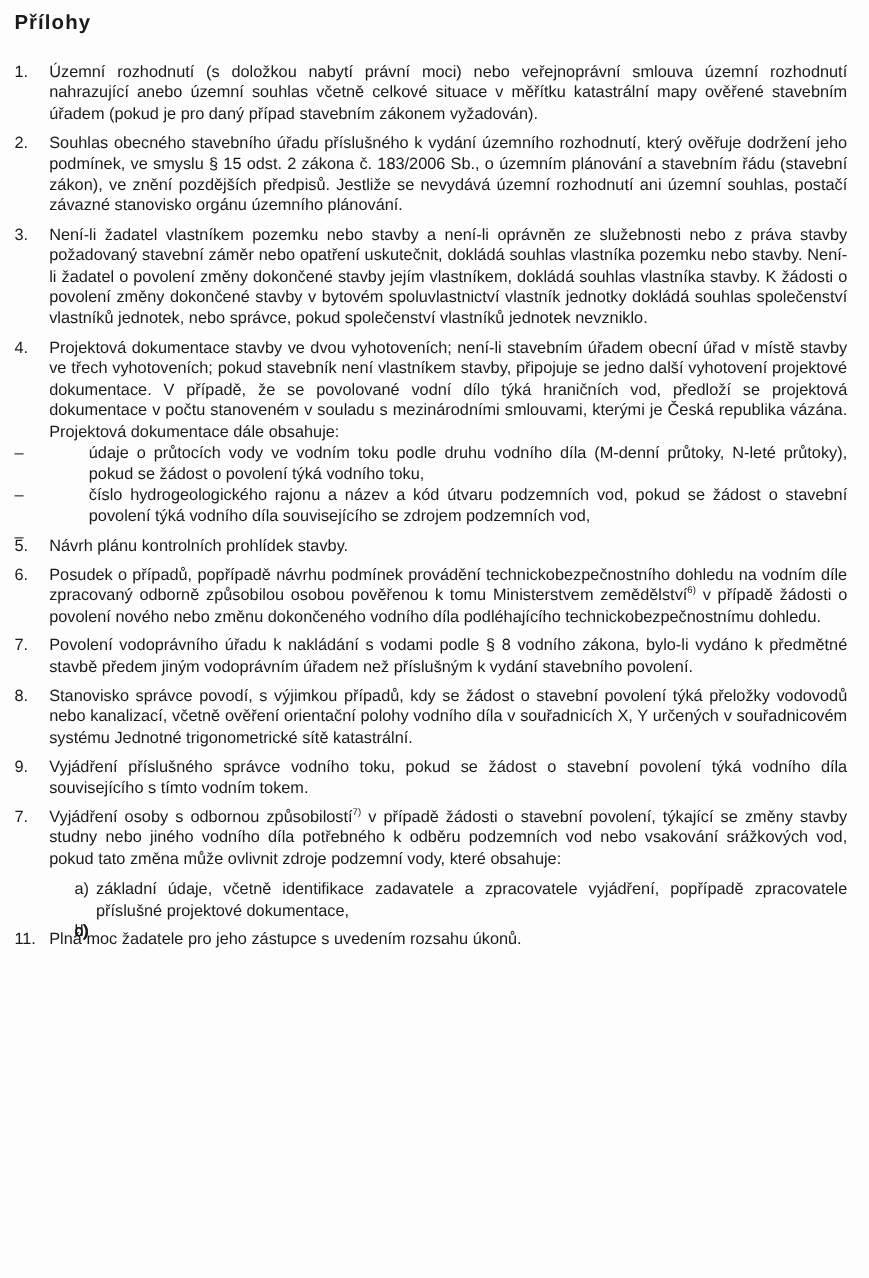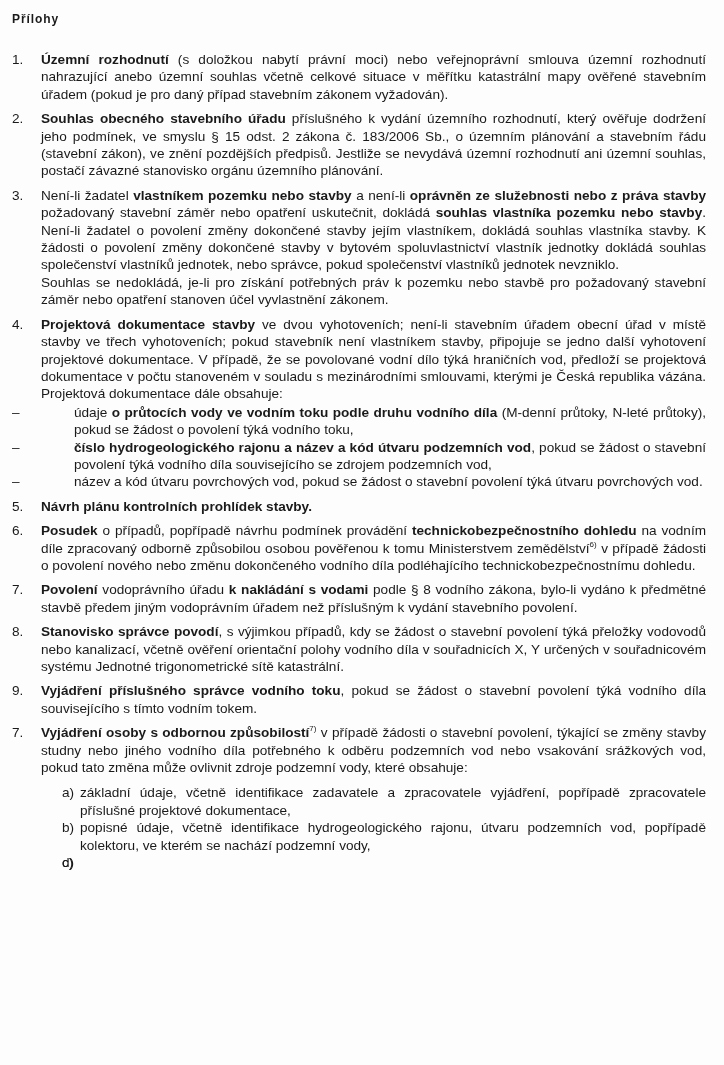--- a/index.html
+++ b/index.html
@@ -6,64 +6,63 @@
   body {
     width: 724px; height: 1065px; overflow: hidden;
     background: #fdfdfd;
     font-family: "Liberation Sans", sans-serif;
     color: #1a1a1a;
     font-size: 13.6px;
     line-height: 17.4px;
   }
   .page { position: relative; padding: 8px 18px 0 12px; }
   h1 {
-    font-size: 12px; font-weight: bold; letter-spacing: 0.9px;
+    font-size: 17px; font-weight: bold; letter-spacing: 0.9px;
     margin: 0 0 21px 0; line-height: 22px;
   }
   ol.main { list-style: none; margin: 0; padding: 0; }
   ol.main > li { position: relative; padding-left: 29px; margin-bottom: 7px; text-align: justify; }
   .num { position: absolute; left: 0; top: 0; }
   p.par { margin: 0; text-align: justify; }
   ul.dash { list-style: none; margin: 1px 0 0 0; padding: 0; }
   ul.dash li { position: relative; padding-left: 33px; text-align: justify; margin-left: -29px; }
   ul.dash li .dsh { position: absolute; left: 0; top: 0; }
   ul.dash li { padding-left: 62px; }
   ul.dash li .dsh { left: 0; }
   ol.alpha { list-style: none; margin: 8px 0 0 0; padding: 0; }
   ol.alpha li { position: relative; padding-left: 39px; text-align: justify; }
   ol.alpha li .lt { position: absolute; left: 21px; top: 0; }
-  b { font-weight: bold; }
+  b { font-weight: normal; }
   sup { font-size: 8px; line-height: 0; vertical-align: 6px; }
 </style>
 </head>
 <body>
 
 <div class="page">
   <h1>Přílohy</h1>
   <ol class="main" id="main-list">
       <li>
         <span class="num">1.</span>
         <div><b>Územní rozhodnutí</b><span> (s doložkou nabytí právní moci) nebo veřejnoprávní smlouva územní rozhodnutí nahrazující anebo územní souhlas včetně celkové situace v měřítku katastrální mapy ověřené stavebním úřadem (pokud je pro daný případ stavebním zákonem vyžadován).</span></div>
       </li>
       <li>
         <span class="num">2.</span>
         <div><b>Souhlas obecného stavebního úřadu</b><span> příslušného k vydání územního rozhodnutí, který ověřuje dodržení jeho podmínek, ve smyslu § 15 odst. 2 zákona č. 183/2006 Sb., o územním plánování a stavebním řádu (stavební zákon), ve znění pozdějších předpisů. Jestliže se nevydává územní rozhodnutí ani územní souhlas, postačí závazné stanovisko orgánu územního plánování.</span></div>
       </li>
       <li>
         <span class="num">3.</span>
         <div><span>Není-li žadatel </span><b>vlastníkem pozemku nebo stavby</b><span> a není-li </span><b>oprávněn ze služebnosti nebo z práva stavby</b><span> požadovaný stavební záměr nebo opatření uskutečnit, dokládá </span><b>souhlas vlastníka pozemku nebo stavby</b><span>. Není-li žadatel o povolení změny dokončené stavby jejím vlastníkem, dokládá souhlas vlastníka stavby. K žádosti o povolení změny dokončené stavby v bytovém spoluvlastnictví vlastník jednotky dokládá souhlas společenství vlastníků jednotek, nebo správce, pokud společenství vlastníků jednotek nevzniklo.</span></div>
-        <p class="par">Souhlas se nedokládá, je-li pro získání potřebných práv k pozemku nebo stavbě pro požadovaný stavební záměr nebo opatření stanoven účel vyvlastnění zákonem.</p>
       </li>
       <li>
         <span class="num">4.</span>
         <div><b>Projektová dokumentace stavby</b><span> ve dvou vyhotoveních; není-li stavebním úřadem obecní úřad v místě stavby ve třech vyhotoveních; pokud stavebník není vlastníkem stavby, připojuje se jedno další vyhotovení projektové dokumentace. V případě, že se povolované vodní dílo týká hraničních vod, předloží se projektová dokumentace v počtu stanoveném v souladu s mezinárodními smlouvami, kterými je Česká republika vázána. Projektová dokumentace dále obsahuje:</span></div>
         <ul class="dash">
           <li><span class="dsh">–</span><span>údaje </span><b>o průtocích vody ve vodním toku podle druhu vodního díla</b><span> (M-denní průtoky, N-leté průtoky), pokud se žádost o povolení týká vodního toku,</span></li>
           <li><span class="dsh">–</span><b>číslo hydrogeologického rajonu a název a kód útvaru podzemních vod</b><span>, pokud se žádost o stavební povolení týká vodního díla souvisejícího se zdrojem podzemních vod,</span></li>
-          <li><span class="dsh">–</span><span>název a kód útvaru povrchových vod, pokud se žádost o stavební povolení týká útvaru povrchových vod.</span></li>
+          <li><span class="dsh">–</span></li>
         </ul>
       </li>
       <li>
         <span class="num">5.</span>
         <div><b>Návrh plánu kontrolních prohlídek stavby.</b></div>
       </li>
       <li>
         <span class="num">6.</span>
         <div><b>Posudek</b><span> o případů, popřípadě návrhu podmínek provádění </span><b>technickobezpečnostního dohledu</b><span> na vodním díle zpracovaný odborně způsobilou osobou pověřenou k tomu Ministerstvem zemědělství</span><sup>6)</sup><span> v případě žádosti o povolení nového nebo změnu dokončeného vodního díla podléhajícího technickobezpečnostnímu dohledu.</span></div>
       </li>
@@ -77,19 +76,23 @@
       </li>
       <li>
         <span class="num">9.</span>
         <div><b>Vyjádření příslušného správce vodního toku</b><span>, pokud se žádost o stavební povolení týká vodního díla souvisejícího s tímto vodním tokem.</span></div>
       </li>
       <li>
         <span class="num">7.</span>
         <div><b>Vyjádření osoby s odbornou způsobilostí</b><sup>7)</sup><span> v případě žádosti o stavební povolení, týkající se změny stavby studny nebo jiného vodního díla potřebného k odběru podzemních vod nebo vsakování srážkových vod, pokud tato změna může ovlivnit zdroje podzemní vody, které obsahuje:</span></div>
         <ol class="alpha">
           <li><span class="lt">a)</span><span>základní údaje, včetně identifikace zadavatele a zpracovatele vyjádření, popřípadě zpracovatele příslušné projektové dokumentace,</span></li>
-          <li><span class="lt">b)</span><span>popisné údaje, včetně identifikace hydrogeologického rajonu, útvaru podzemních vod, popřípadě kolektoru, ve kterém se nachází podzemní vody,</span></li>
+          <li><span class="lt">b)</span></li>
           <li><span class="lt">c)</span></li>
           <li><span class="lt">d)</span></li>
         </ol>
+      </li>
+      <li>
+        <span class="num">11.</span>
+        <div><b>Plná moc</b><span> žadatele pro jeho zástupce s uvedením rozsahu úkonů.</span></div>
       </li>
     </ol>
 </div>
 
 </body></html>

